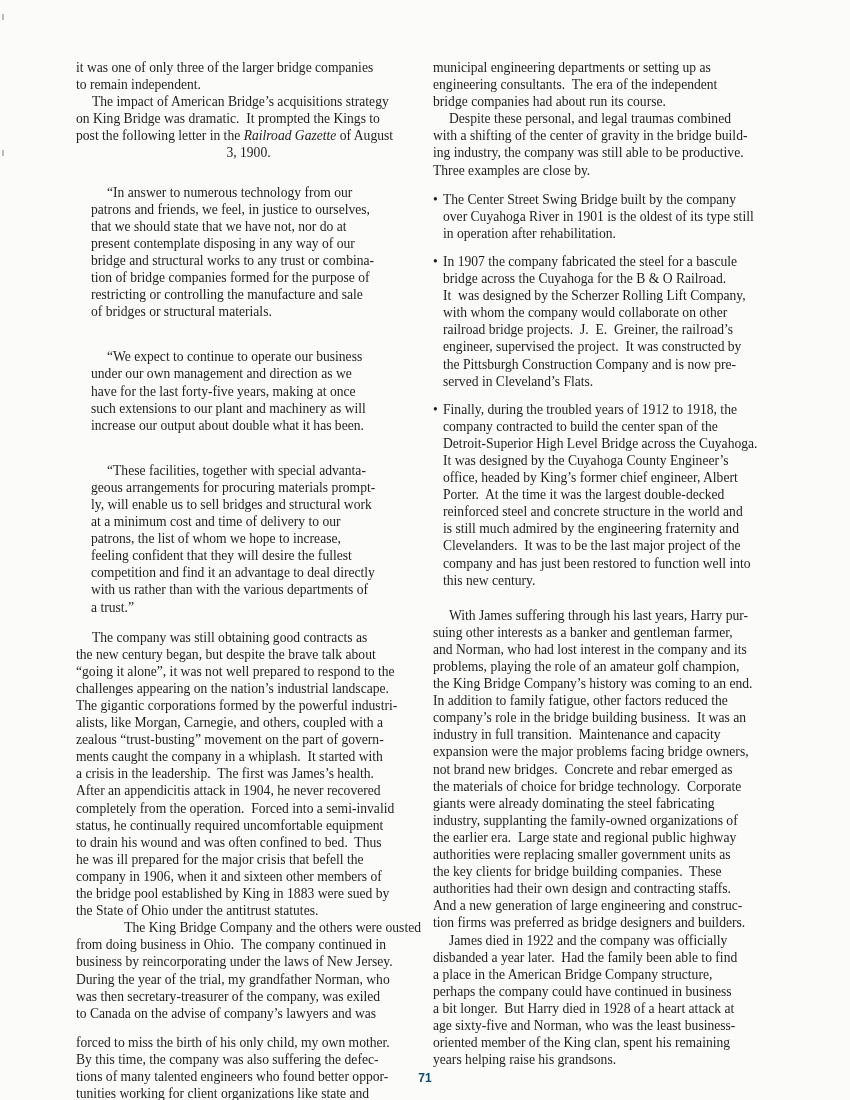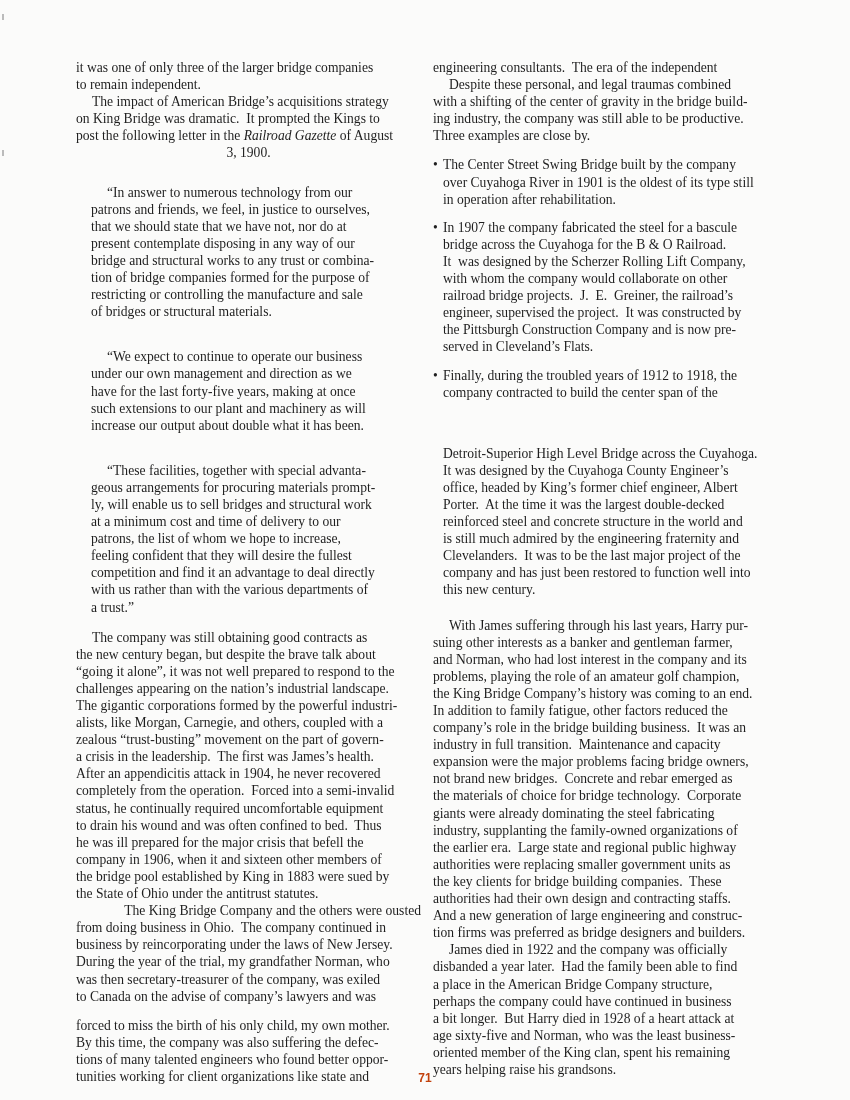--- a/index.html
+++ b/index.html
@@ -14,21 +14,21 @@
   .indent { padding-left: 16px; }
   .quote { margin-left: 0; }
   .bullet-item { position: relative; padding-left: 10px; }
   .bullet-item .bullet { position: absolute; left: 0; top: 0; }
   .gap-s { height: 11px; }
   .gap-m { height: 17px; }
   .gap-q { height: 22px; }
   i { font-style: italic; }
   .page-number {
     position: absolute; top: 1071px; left: 0; width: 850px; text-align: center;
-    font-family: "Liberation Sans", "DejaVu Sans", sans-serif; font-weight: bold; font-size: 12px; color: #c2410c;
+    font-family: "Liberation Sans", "DejaVu Sans", sans-serif; font-weight: bold; font-size: 12px; color: #0c4a6e;
   }
   .margin-mark { position: absolute; left: 2px; width: 2px; height: 6px; background: #bbb; }
 </style>
 </head>
 <body>
 
 <div class="margin-mark" style="top:14px;"></div>
 <div class="margin-mark" style="top:150px;"></div>
 
 <div class="col col-left">
@@ -79,20 +79,21 @@
 
   <div class="gap-s" style="height:13px;"></div>
   <div>
     <span class="line indent" style="white-space: pre;">The company was still obtaining good contracts as</span>
     <span class="line" style="white-space: pre;">the new century began, but despite the brave talk about</span>
     <span class="line" style="white-space: pre;">“going it alone”, it was not well prepared to respond to the</span>
     <span class="line" style="white-space: pre;">challenges appearing on the nation’s industrial landscape.</span>
     <span class="line" style="white-space: pre;">The gigantic corporations formed by the powerful industri-</span>
     <span class="line" style="white-space: pre;">alists, like Morgan, Carnegie, and others, coupled with a</span>
     <span class="line" style="white-space: pre;">zealous “trust-busting” movement on the part of govern-</span>
+    <span class="line" style="white-space: pre;">ments caught the company in a whiplash.  It started with</span>
     <span class="line" style="white-space: pre;">a crisis in the leadership.  The first was James’s health.</span>
     <span class="line" style="white-space: pre;">After an appendicitis attack in 1904, he never recovered</span>
     <span class="line" style="white-space: pre;">completely from the operation.  Forced into a semi-invalid</span>
     <span class="line" style="white-space: pre;">status, he continually required uncomfortable equipment</span>
     <span class="line" style="white-space: pre;">to drain his wound and was often confined to bed.  Thus</span>
     <span class="line" style="white-space: pre;">he was ill prepared for the major crisis that befell the</span>
     <span class="line" style="white-space: pre;">company in 1906, when it and sixteen other members of</span>
     <span class="line" style="white-space: pre;">the bridge pool established by King in 1883 were sued by</span>
     <span class="line" style="white-space: pre;">the State of Ohio under the antitrust statutes.</span>
   </div>
@@ -105,21 +106,23 @@
     <span class="line" style="white-space: pre;">to Canada on the advise of company’s lawyers and was</span>
     <span class="line" style="white-space: pre; margin-top: 12px;">forced to miss the birth of his only child, my own mother.</span>
     <span class="line" style="white-space: pre;">By this time, the company was also suffering the defec-</span>
     <span class="line" style="white-space: pre;">tions of many talented engineers who found better oppor-</span>
     <span class="line" style="white-space: pre;">tunities working for client organizations like state and</span>
   </div>
 </div>
 
 <div class="col col-right">
   <div>
+    <span class="line" style="white-space: pre;">municipal engineering departments or setting up as</span>
     <span class="line" style="white-space: pre;">engineering consultants.  The era of the independent</span>
+    <span class="line" style="white-space: pre;">bridge companies had about run its course.</span>
   </div>
   <div>
     <span class="line indent" style="white-space: pre;">Despite these personal, and legal traumas combined</span>
     <span class="line" style="white-space: pre;">with a shifting of the center of gravity in the bridge build-</span>
     <span class="line" style="white-space: pre;">ing industry, the company was still able to be productive.</span>
     <span class="line" style="white-space: pre;">Three examples are close by.</span>
   </div>
 
   <div class="gap-s" style="height:12px;"></div>
   <div class="bullet-item">
@@ -140,21 +143,21 @@
     <span class="line" style="white-space: pre;">engineer, supervised the project.  It was constructed by</span>
     <span class="line" style="white-space: pre;">the Pittsburgh Construction Company and is now pre-</span>
     <span class="line" style="white-space: pre;">served in Cleveland’s Flats.</span>
   </div>
 
   <div class="gap-s" style="height:11px;"></div>
   <div class="bullet-item">
     <span class="bullet">•</span>
     <span class="line" style="white-space: pre;">Finally, during the troubled years of 1912 to 1918, the</span>
     <span class="line" style="white-space: pre;">company contracted to build the center span of the</span>
-    <span class="line" style="white-space: pre; margin-top: 44px;">Detroit-Superior High Level Bridge across the Cuyahoga.</span>
+    <span class="line" style="white-space: pre;">Detroit-Superior High Level Bridge across the Cuyahoga.</span>
     <span class="line" style="white-space: pre;">It was designed by the Cuyahoga County Engineer’s</span>
     <span class="line" style="white-space: pre;">office, headed by King’s former chief engineer, Albert</span>
     <span class="line" style="white-space: pre;">Porter.  At the time it was the largest double-decked</span>
     <span class="line" style="white-space: pre;">reinforced steel and concrete structure in the world and</span>
     <span class="line" style="white-space: pre;">is still much admired by the engineering fraternity and</span>
     <span class="line" style="white-space: pre;">Clevelanders.  It was to be the last major project of the</span>
     <span class="line" style="white-space: pre;">company and has just been restored to function well into</span>
     <span class="line" style="white-space: pre;">this new century.</span>
   </div>
 

